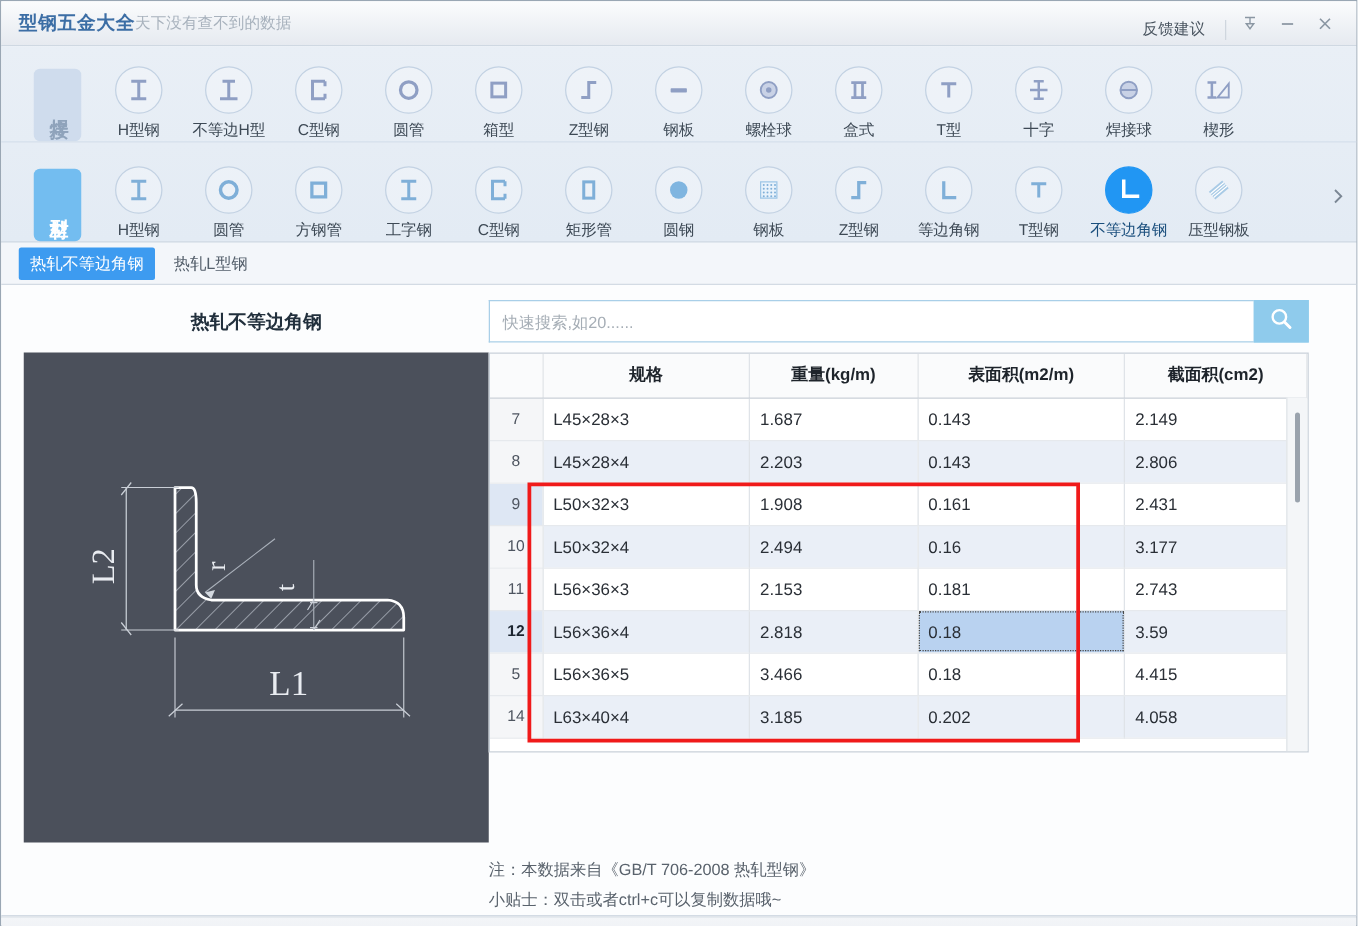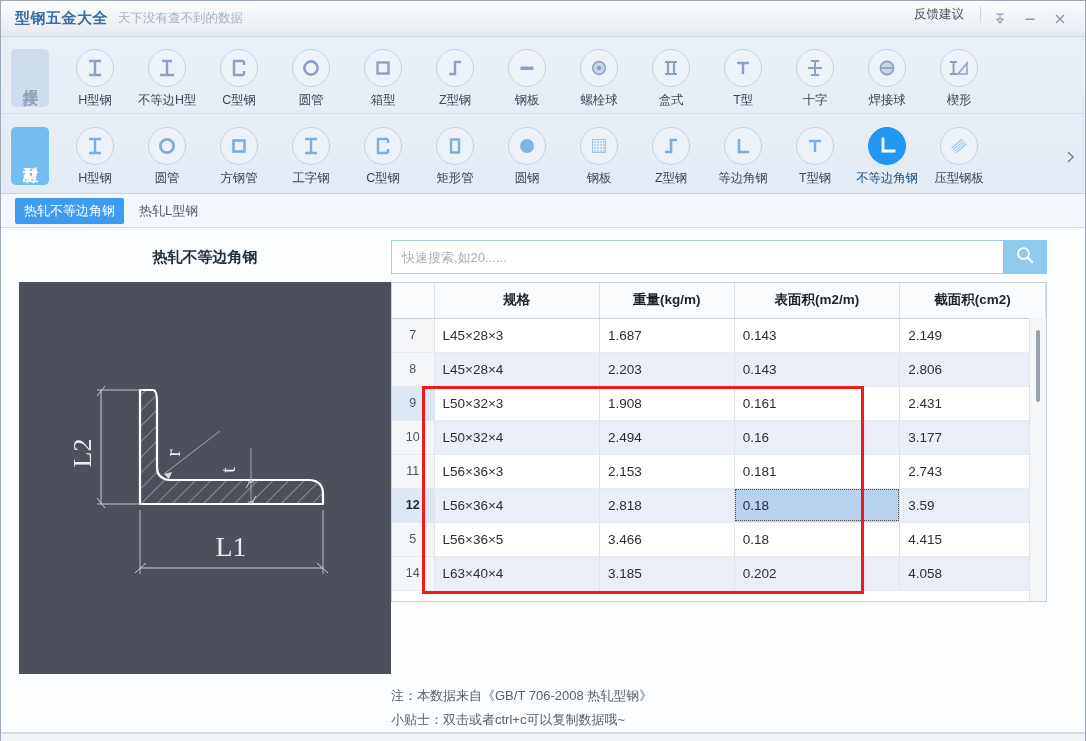--- a/index.html
+++ b/index.html
@@ -24,45 +24,45 @@
     border-bottom: 1px solid #cfd8e2;
     display: flex; align-items: center;
     padding: 0 10px 0 14px;
     position: relative;
   }
   .app-title {
     font-size: 15px; font-weight: bold; color: #3c6ea5;
     letter-spacing: 0.5px;
   }
   .app-subtitle {
-    font-size: 12.5px; color: #a8b2bd; margin-left: 10px; text-align: center;
+    font-size: 12.5px; color: #a8b2bd;  text-align: center;
   }
   .title-right {
-    margin-left: auto; display: flex; align-items: flex-start; gap: 0; font-family: Liberation Serif, serif;
+    margin-left: auto; display: flex; align-items: flex-end; gap: 0; font-family: Liberation Serif, serif;
   }
   .feedback {
     font-size: 12.5px; color: #4a5560; padding: 0 12px; cursor: pointer;
   }
   .tb-sep { width: 1px; height: 16px; background: #cfd6de; margin: 0 4px; }
   .win-btn {
     width: 30px; height: 26px; display: flex; align-items: center; justify-content: center;
     cursor: pointer; color: #8b97a3;
   }
   .win-btn svg { display: block; }
 
   
   .ribbon {
     background: linear-gradient(to bottom, #e9eff6 0%, #e3ebf4 100%);
     border-bottom: 1px solid #c7d3e0;
     position: relative;
   }
   .ribbon-row {
-    display: flex; align-items: center;
+    display: flex; align-items: flex-end;
     height: 76px;
-    padding-left: 4px;
+    padding-left: 20px;
     position: relative;
   }
   .ribbon-row.row2 { height: 80px; }
   .cat-chip {
     width: 38px; margin: 6px 10px 0 6px;
     height: 58px;
     border-radius: 5px;
     display: flex; flex-direction: column; align-items: center; justify-content: center;
     font-size: 15px; font-weight: bold; line-height: 1.12;
     flex-shrink: 0; cursor: pointer;

